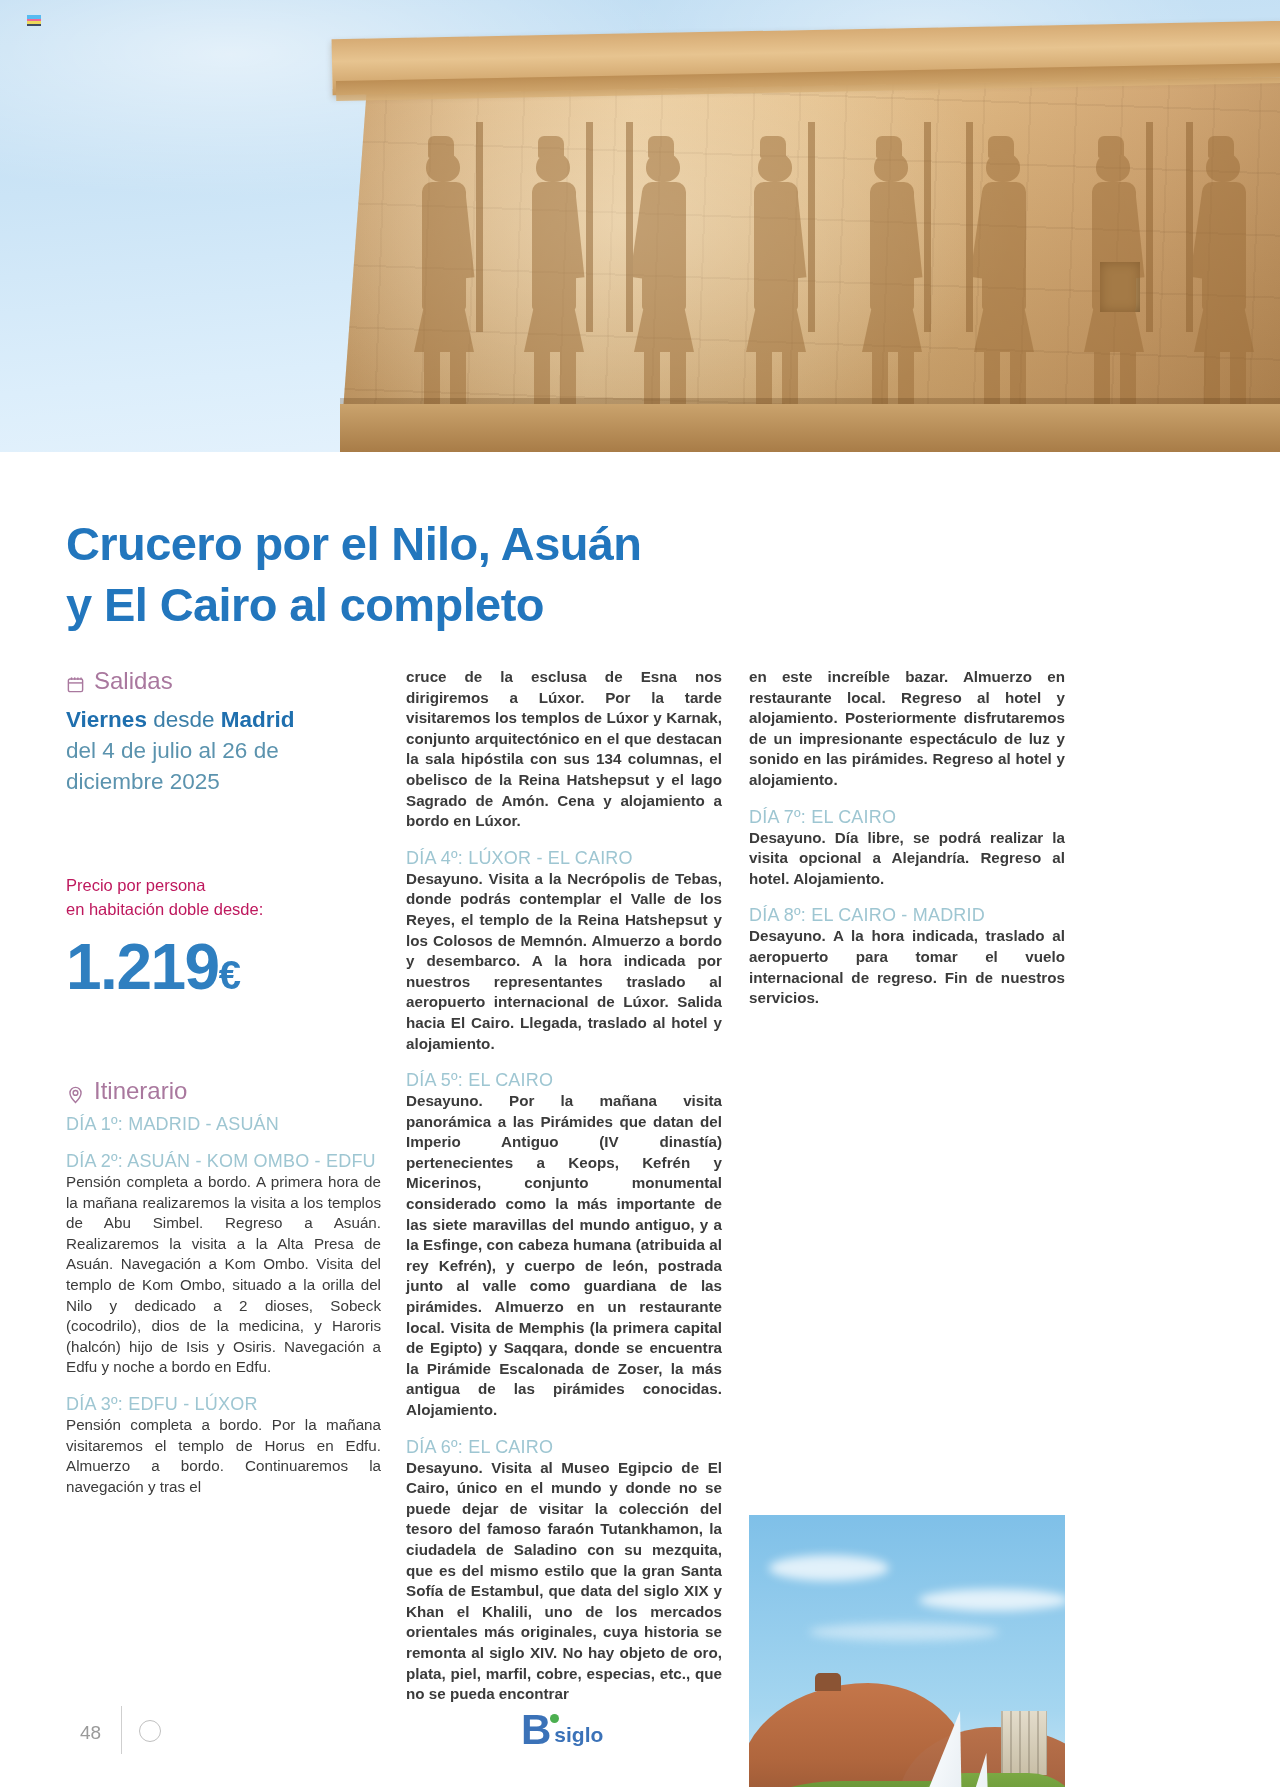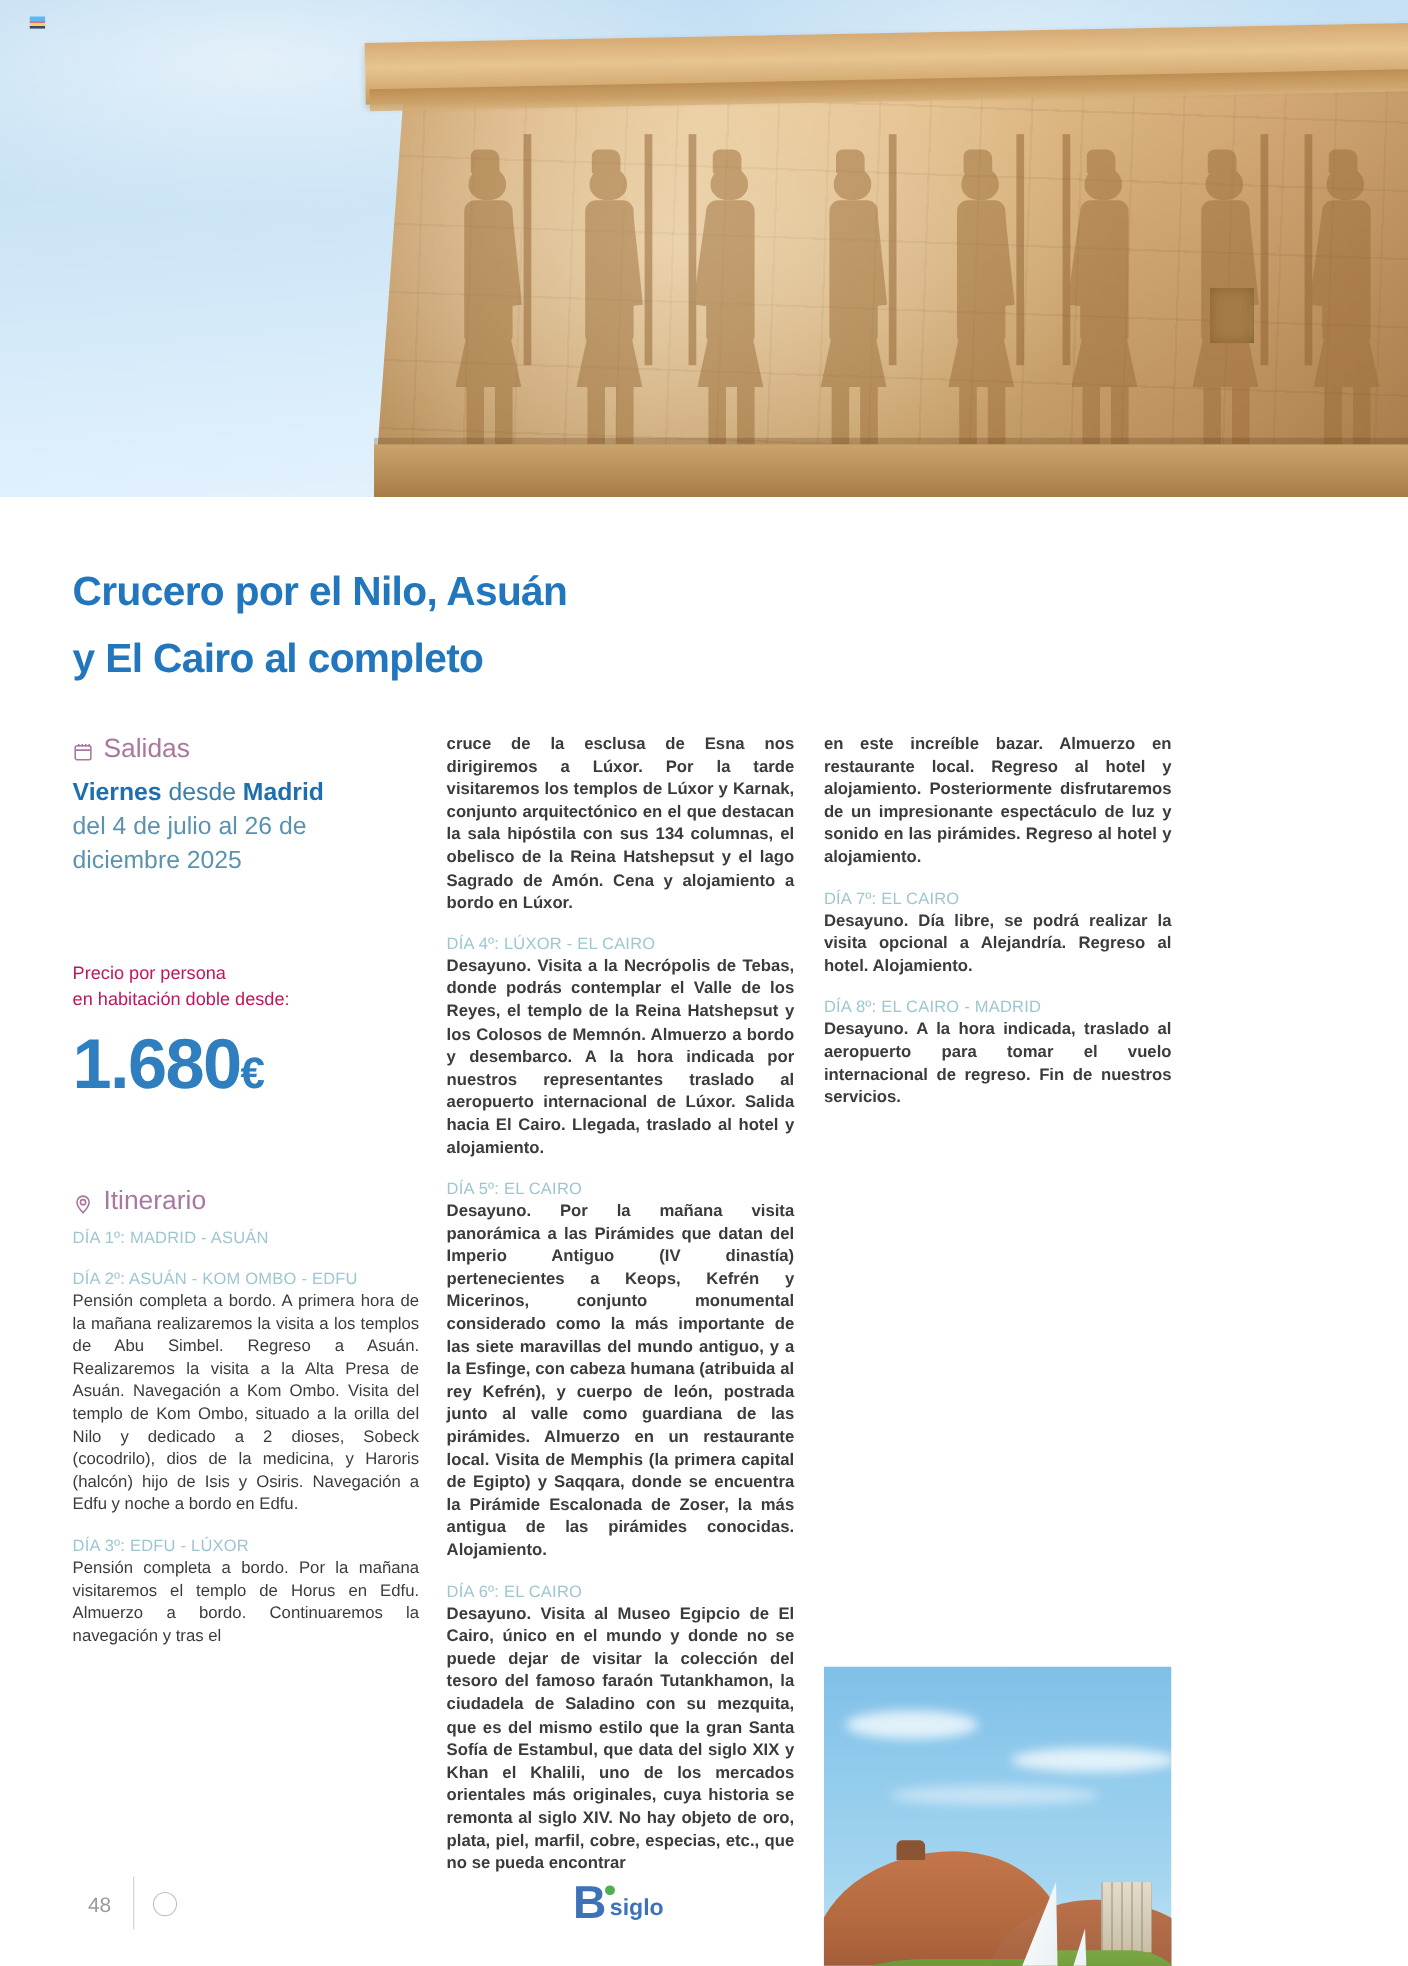--- a/index.html
+++ b/index.html
@@ -53,40 +53,40 @@
   .fig .staff{position:absolute;left:76px;top:-30px;width:7px;height:210px;background:#8d6130;}
   .fig.rev .arm{left:16px;transform:rotate(8deg);}
   .fig.rev .staff{left:6px;}
   .niche{position:absolute;left:760px;top:236px;width:40px;height:50px;background:#b08a56;
     box-shadow:inset 0 0 12px rgba(70,44,16,.55);}
 
   
   .page{position:absolute;left:0;top:452px;width:1280px;height:1335px;background:#fff;}
 
   .title{position:absolute;left:66px;top:30px;width:1000px;
-    color:#2276bd;font-weight:bold;font-size:37px;line-height:61px;letter-spacing:-0.6px;}
+    color:#2276bd;font-weight:bold;font-size:47px;line-height:61px;letter-spacing:-0.6px;}
 
   
   .col{position:absolute;top:215px;}
   .col1{left:66px;width:315px;}
   .col2{left:406px;width:316px;}
   .col3{left:749px;width:316px;}
 
   .meta-head{display:flex;align-items:center;gap:9px;color:#a9789e;font-size:24px;margin-bottom:9px;}
   .meta-head .ico{width:19px;height:19px;flex:0 0 19px;display:block;}
 
   .salidas-line{font-size:22.5px;line-height:31px;color:#3c7fa8;}
   .salidas-line b{color:#1f6fae;font-weight:bold;}
   .salidas-line .light{color:#5b93ae;}
 
   .precio-label{font-size:16.5px;line-height:24px;color:#be185d;}
   .precio{color:#2f7fc0;font-weight:bold;font-size:64px;line-height:64px;letter-spacing:-1.5px;}
   .precio .eur{font-size:40px;}
 
-  .day-head{color:#9ec6d2;font-size:15px;line-height:21px;letter-spacing:.2px;margin-top:16px;}
+  .day-head{color:#9ec6d2;font-size:18px;line-height:21px;letter-spacing:.2px;margin-top:16px;}
   .day-head.first{margin-top:6px;}
   .day-body{color:#3b3b3b;font-size:15.2px;line-height:20.6px;text-align:justify;}
 
   .col2 .day-body,.col3 .day-body{font-size:15.2px;line-height:20.6px;font-weight:bold;}
 
   
   .photo2{position:absolute;left:749px;top:1063px;width:316px;height:466px;overflow:hidden;}
   .p2-sky{position:absolute;inset:0;background:linear-gradient(180deg,#7fc0e8 0%,#a5d6f0 42%,#cfe8f6 62%,#dff0f9 72%,#dff0f9 100%);}
   .p2-cloud{position:absolute;background:rgba(255,255,255,.75);border-radius:50%;filter:blur(5px);}
   .p2-hill{position:absolute;left:-10px;top:168px;width:230px;height:140px;
@@ -250,21 +250,21 @@
       <span class="light">del 4 de julio al 26 de diciembre 2025</span>
     </div>
 
     <div style="height:76px"></div>
 
     <div class="precio-label">
       <span>Precio por persona</span><br>
       <span>en habitación doble desde:</span>
     </div>
     <div class="precio" style="margin-top:14px">
-      <span>1.680</span><span class="eur">€</span>
+      <span>1.219</span><span class="eur">€</span>
     </div>
 
     <div style="height:70px"></div>
 
     <div class="meta-head">
       <span class="ico">
         <svg viewBox="0 0 24 24" width="19" height="19" fill="none" stroke="#a9789e" stroke-width="1.8">
           <path d="M12 22s7-7.1 7-12a7 7 0 1 0-14 0c0 4.9 7 12 7 12z"></path>
           <circle cx="12" cy="10" r="3"></circle>
         </svg>

